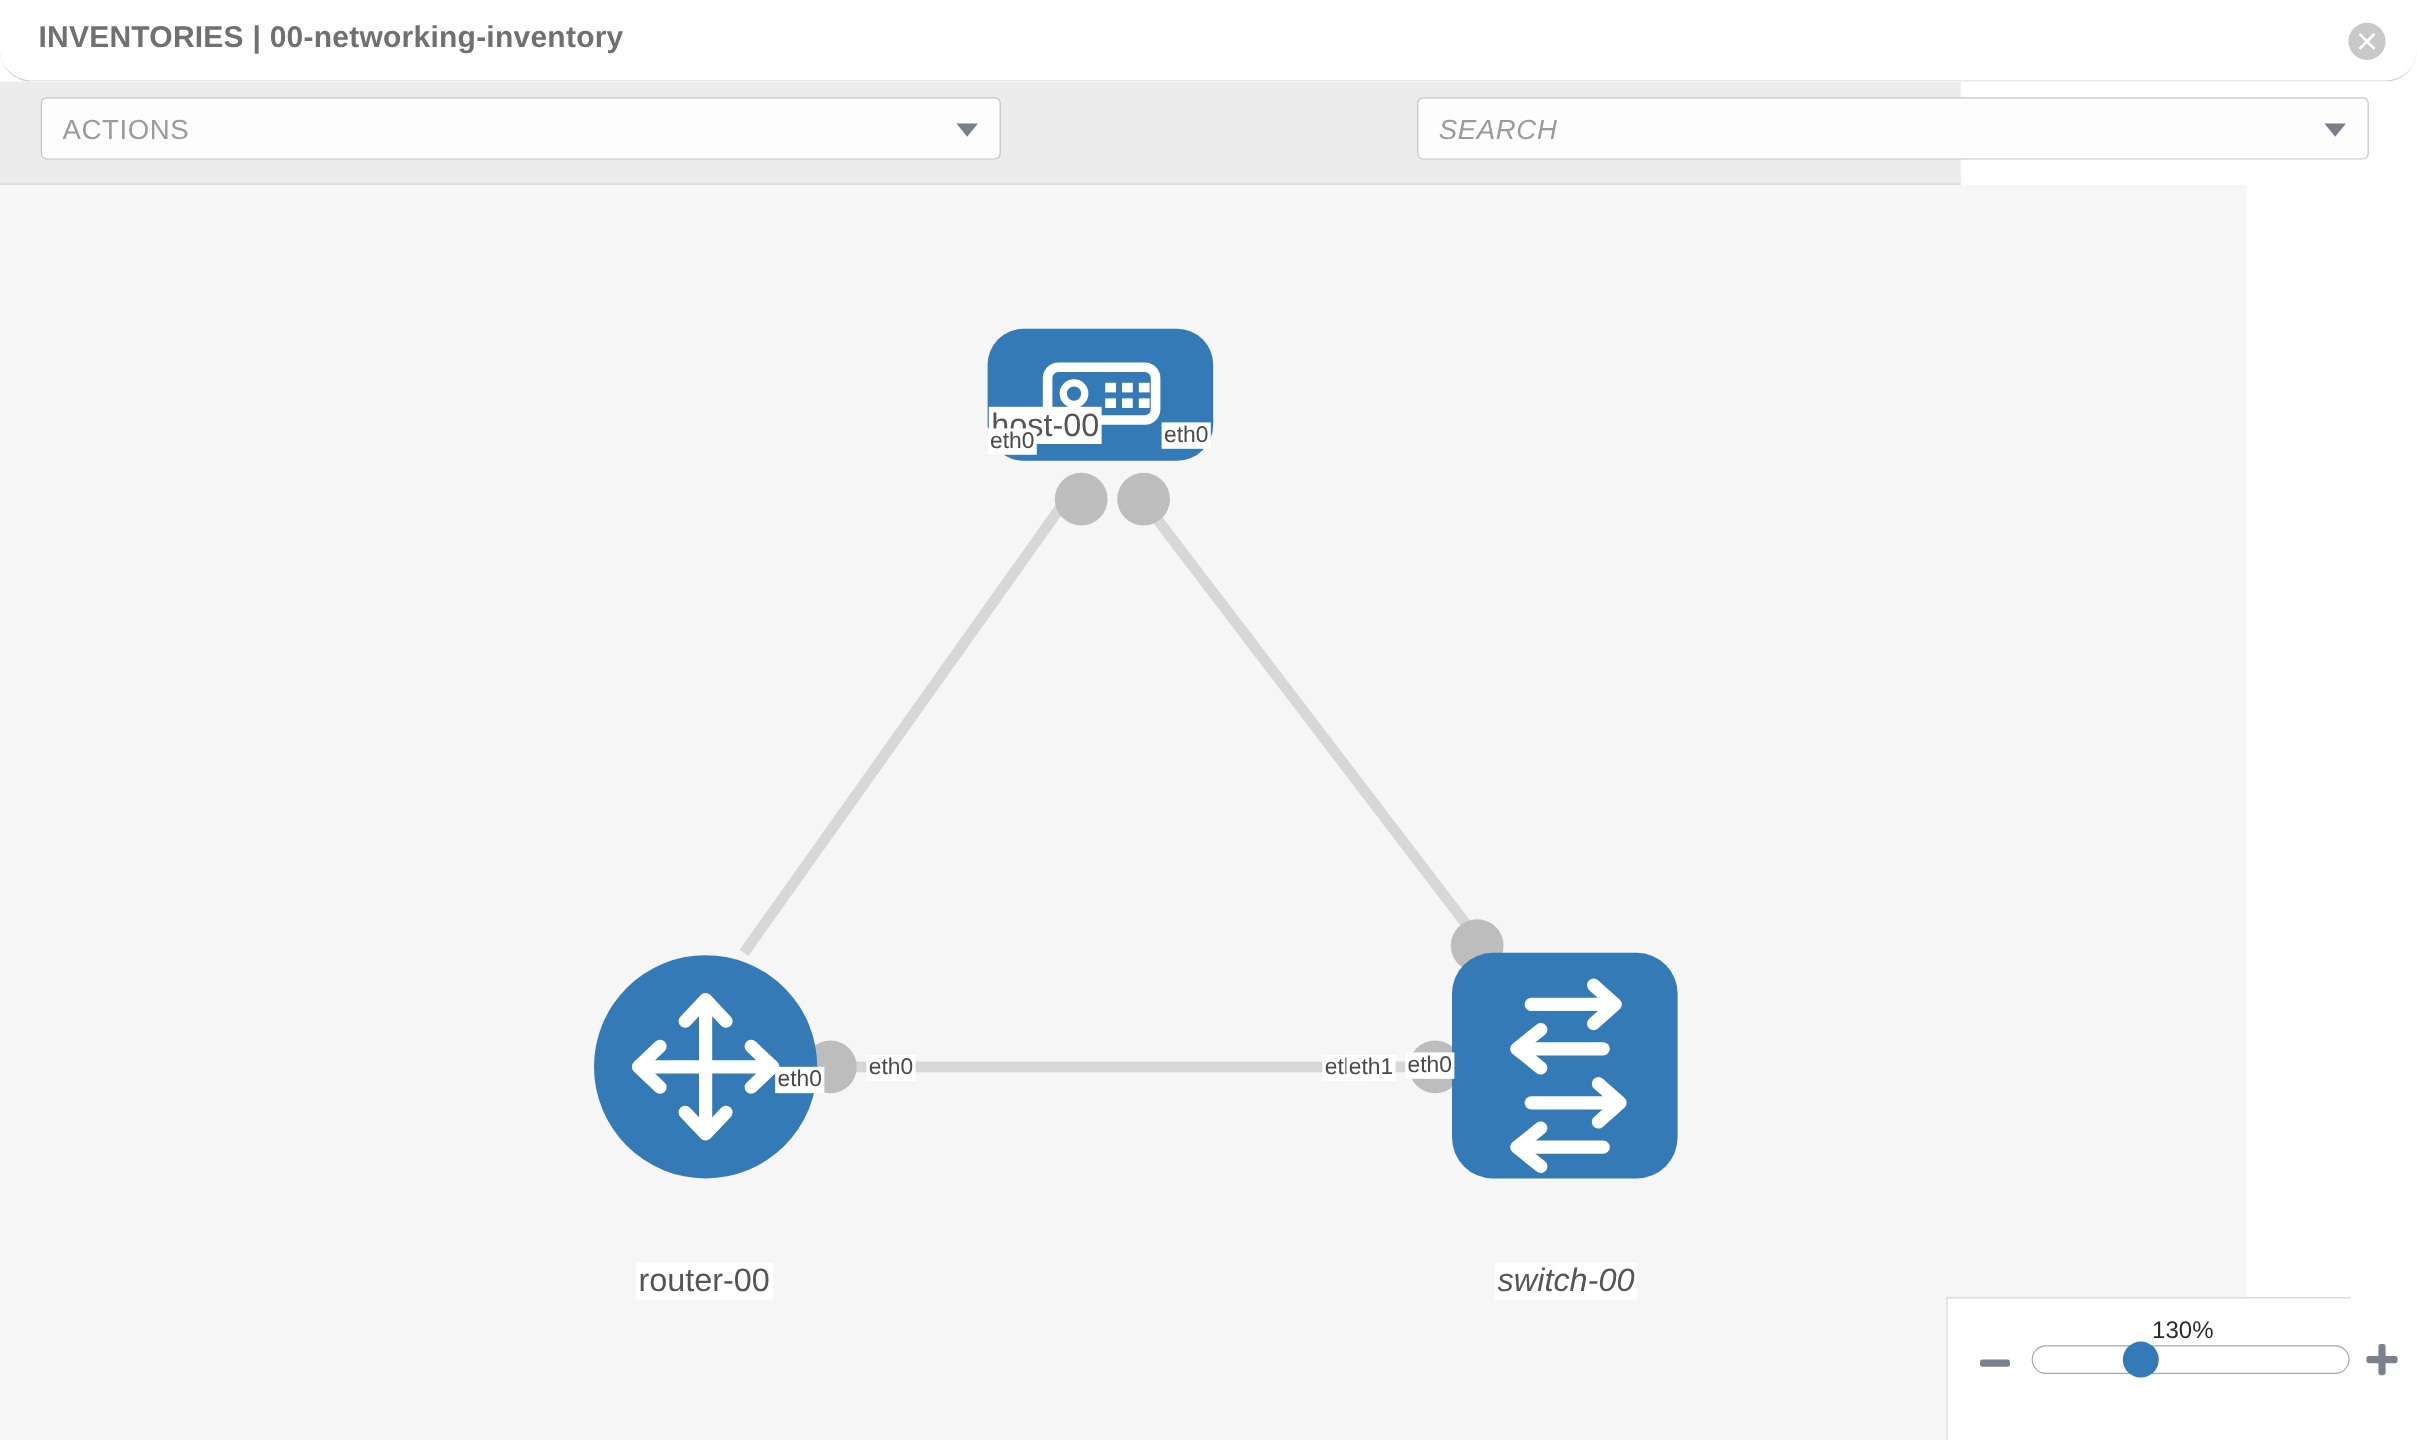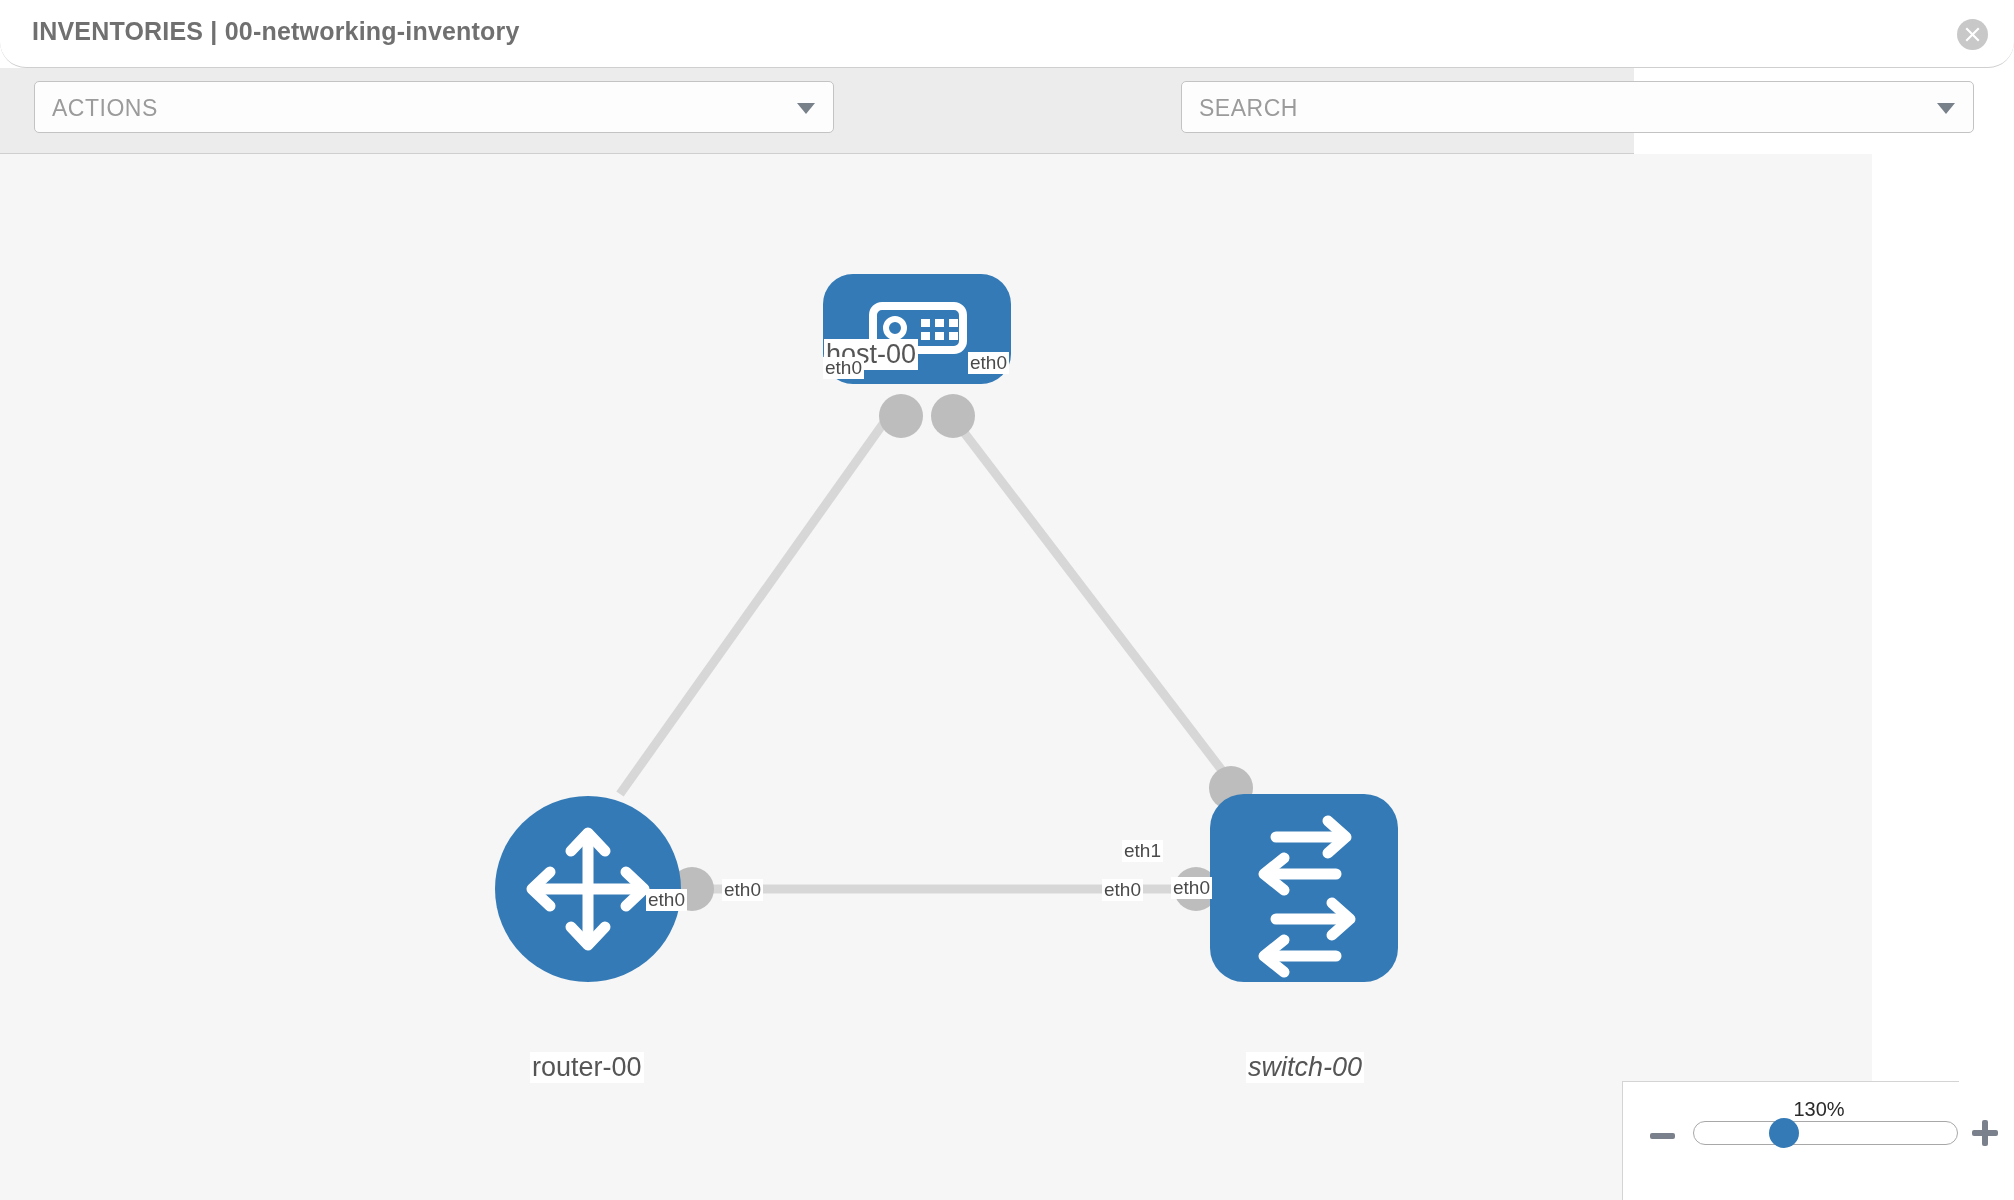--- a/index.html
+++ b/index.html
@@ -85,20 +85,21 @@
     top: 13px;
     width: 793px;
   }
   #search-label {
     position: absolute;
     left: 17px;
     top: 13px;
     font-size: 23px;
     color: #9b9b9b;
     letter-spacing: 0.5px;
+    font-style: italic;
   }
   .caret {
     position: absolute;
     right: 18px;
     top: 21px;
     width: 0; height: 0;
     border-left: 9px solid transparent;
     border-right: 9px solid transparent;
     border-top: 11px solid #78808a;
   }
@@ -317,21 +318,21 @@
   <div class="node-label" style="left:824px; top:185px;">host-00</div>
   <div class="node-label" style="left:530px; top:898px;">router-00</div>
   <div class="node-label" style="left:1246px; top:898px;font-style:italic;">switch-00</div>
 
   <div class="iface-label" style="left:823px; top:203px;">eth0</div>
   <div class="iface-label" style="left:968px; top:198px;">eth0</div>
   <div class="iface-label" style="left:646px; top:735px;">eth0</div>
   <div class="iface-label" style="left:1171px; top:723px;">eth0</div>
   <div class="iface-label" style="left:722px; top:725px;">eth0</div>
   <div class="iface-label" style="left:1102px; top:725px;">eth0</div>
-  <div class="iface-label" style="left:1122px; top:686px;">eth1</div>
+  <div class="iface-label" style="left:1122px; top:725px;">eth1</div>
 </div>
 
 <div id="zoom-panel">
   <div id="zoom-value">130%</div>
   <div id="zoom-out-button"></div>
   <div id="zoom-slider-track"></div>
   <div id="zoom-slider-thumb"></div>
   <div id="zoom-in-button"></div>
 </div>
 

